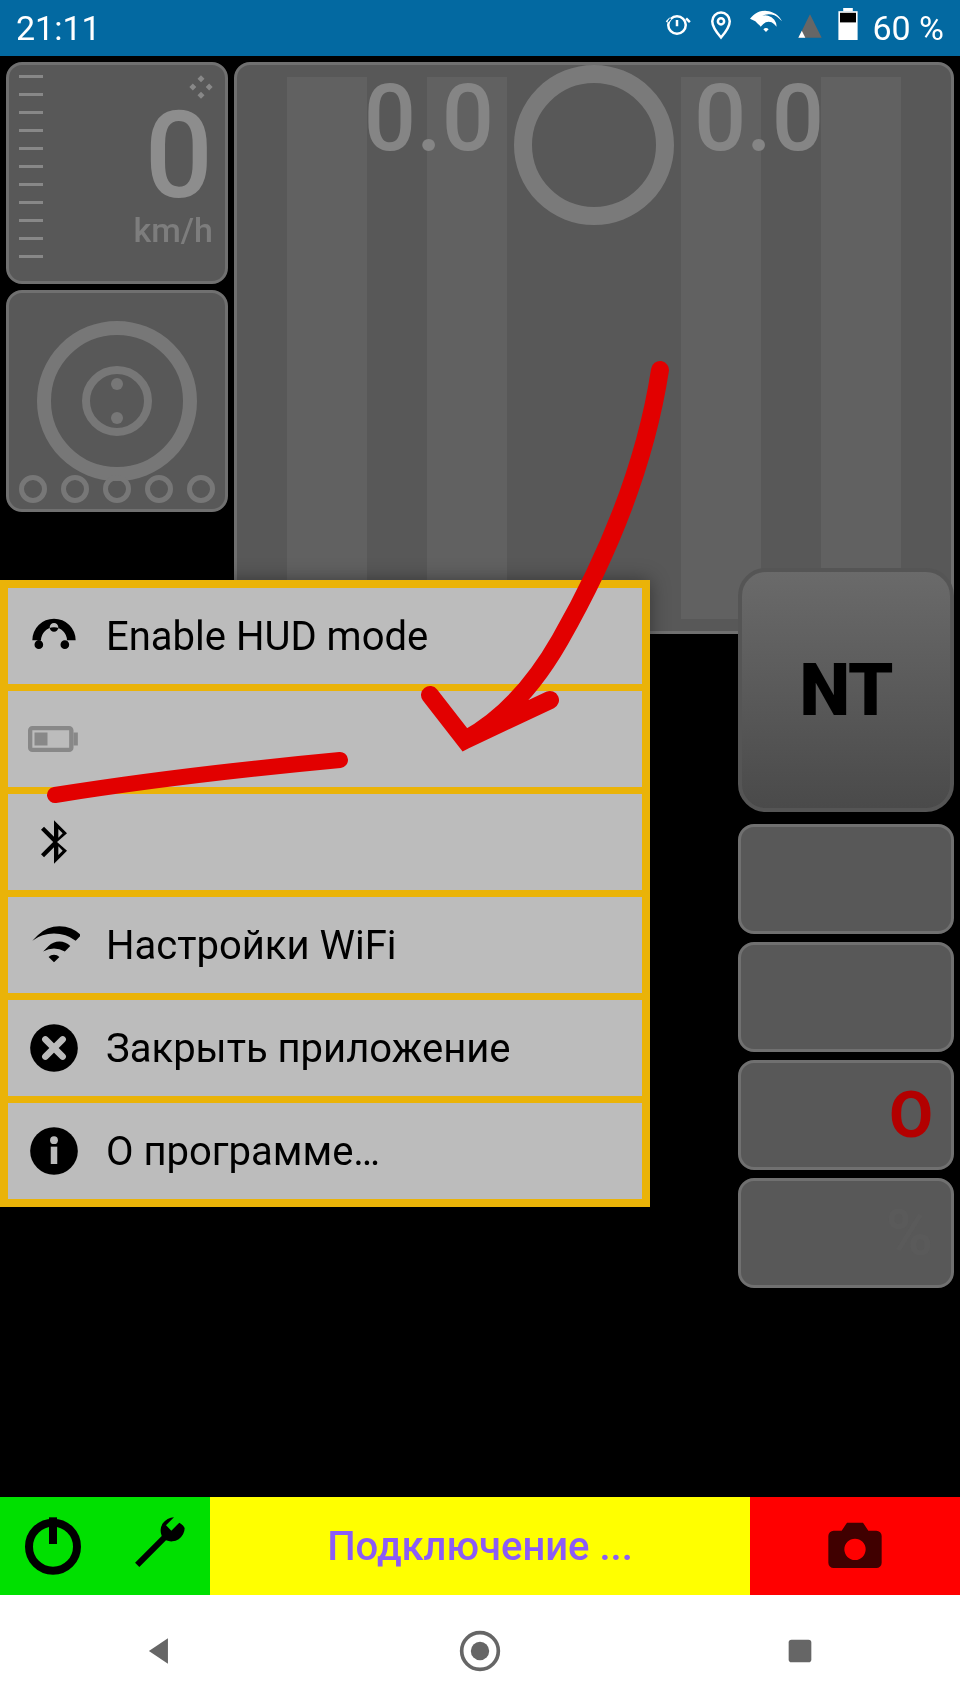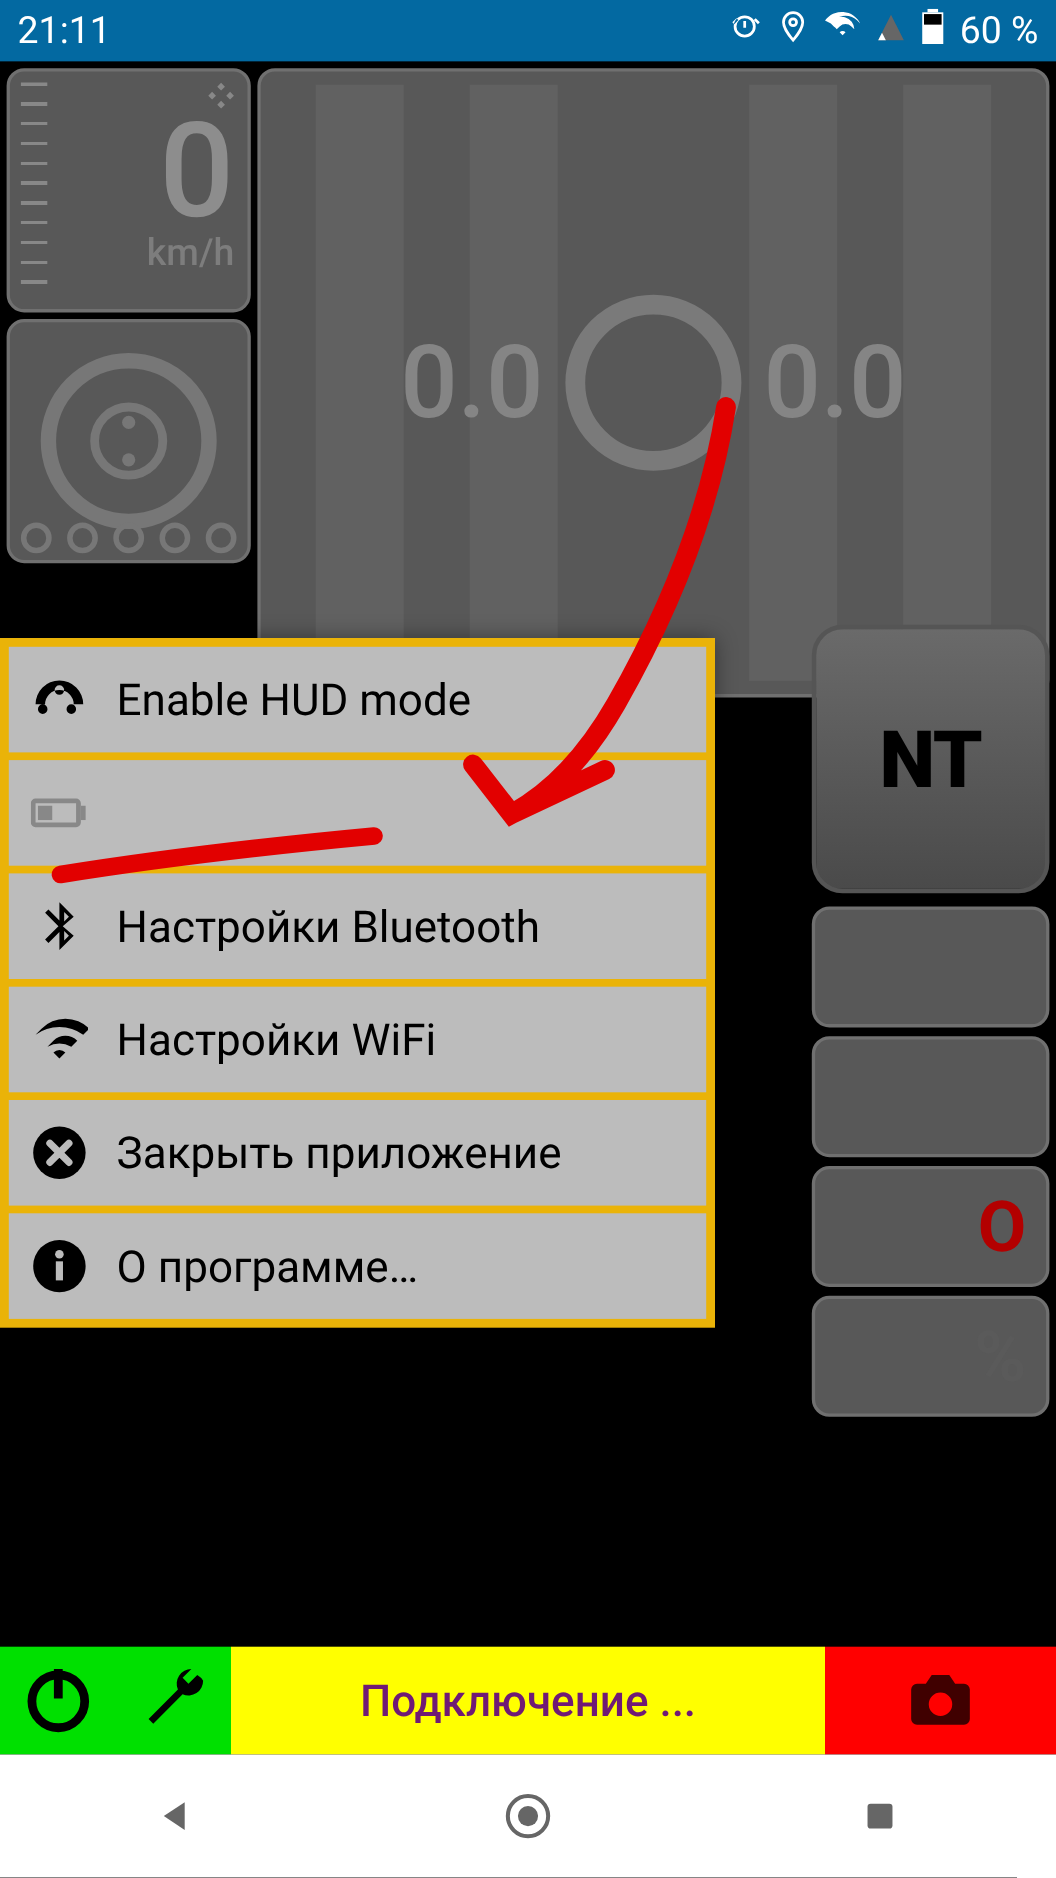--- a/index.html
+++ b/index.html
@@ -26,21 +26,21 @@
 
   .gauge-panel { left:6px; top:234px; width:222px; height:222px; display:flex; align-items:center; justify-content:center; }
   .gauge-panel .ring { width:160px; height:160px; border:14px solid #777; border-radius:50%; position:relative; display:flex; align-items:center; justify-content:center; }
   .gauge-panel .hub { width:70px; height:70px; border:8px solid #777; border-radius:50%; position:relative; }
   .gauge-panel .hub::before, .gauge-panel .hub::after { content:""; position:absolute; width:12px; height:12px; background:#777; border-radius:50%; }
   .gauge-panel .hub::before { top:4px; left:50%; transform:translateX(-50%);}
   .gauge-panel .hub::after { bottom:4px; left:50%; transform:translateX(-50%);}
   .gauge-panel .dots { position:absolute; left:10px; right:10px; bottom:6px; display:flex; justify-content:space-between; }
   .gauge-panel .dots span { width:28px; height:28px; border:5px solid #777; border-radius:50%; }
 
-  .main-panel { left:234px; top:6px; right:6px; height:572px; display:flex; align-items:center; justify-content:center; gap:20px; }
+  .main-panel { left:234px; top:6px; right:6px; height:572px; display:flex; align-items:flex-start; justify-content:center; gap:20px; }
   .main-panel .strip { position:absolute; top:12px; bottom:12px; width:80px; background:#616161; }
   .main-panel .strip.s1{ left:50px;} .main-panel .strip.s2{ left:190px;} .main-panel .strip.s3{ right:190px;} .main-panel .strip.s4{ right:50px;}
   .main-panel .num { color:#858585; font-size:92px; font-weight:500; z-index:1; }
   .main-panel .circle { width:160px; height:160px; border:18px solid #7a7a7a; border-radius:50%; z-index:1; }
 
   .btn-panel { right:6px; top:512px; width:216px; height:244px; border-radius:28px; background:linear-gradient(#6a6a6a,#4a4a4a); border:4px solid #555; display:flex; align-items:center; justify-content:center; }
   .btn-panel .lbl { color:#000; font-size:72px; font-weight:900; letter-spacing:-1px; }
 
   .row-panel { right:6px; width:216px; height:110px; display:flex; align-items:center; justify-content:flex-end; padding-right:18px; }
   .row-panel.a { top:768px; } .row-panel.b { top:886px; }
@@ -55,21 +55,21 @@
   .menu-item.disabled { color:#7a7a7a; }
   .menu-item.disabled .mi-label { color:#7a7a7a; }
   .menu-icon { width:56px; height:56px; flex-shrink:0; display:flex; align-items:center; justify-content:center; }
   .menu-icon svg { width:52px; height:52px; }
   .mi-label { color:#000; font-size:40px; }
 
   
   .actionbar { position:absolute; left:0; right:0; bottom:112px; height:98px; display:flex; }
   .ab-green { width:210px; background:#00e000; display:flex; align-items:center; justify-content:space-around; }
   .ab-yellow { flex:1; background:#ffff00; display:flex; align-items:center; justify-content:center; }
-  .ab-yellow .t { color:#701a75; font-size:40px; font-weight:500; }
+  .ab-yellow .t { color:#8b5cf6; font-size:40px; font-weight:500; }
   .ab-red { width:210px; background:#ff0000; display:flex; align-items:center; justify-content:center; }
   .actionbar svg { width:64px; height:64px; }
 
   
   .navbar { position:absolute; left:0; right:0; bottom:0; height:112px; background:#fff; display:flex; align-items:center; justify-content:space-around; }
   .navbar .nbtn { width:80px; height:80px; display:flex; align-items:center; justify-content:center; }
 
   
   .annot { position:absolute; z-index:100; pointer-events:none; }
 </style>
@@ -165,21 +165,20 @@
           <rect x="3" y="3" width="6" height="6" fill="#888" stroke="none"></rect>
         </svg>
       </span>
   </div>
   <div class="menu-item">
     <span class="menu-icon">
         <svg viewBox="0 0 24 24" fill="#000">
           <path d="M12 2v7.6L7.4 5 6 6.4 11.6 12 6 17.6 7.4 19l4.6-4.6V22l6-6-4.6-4 4.6-4zm2 4l2 2-2 2zm0 8l2 2-2 2z"></path>
         </svg>
       </span>
-    <span class="mi-label">Настройки Bluetooth</span>
   </div>
   <div class="menu-item">
     <span class="menu-icon">
         <svg viewBox="0 0 24 24" fill="#000">
           <path d="M12 20l2.5-2.5a3.5 3.5 0 00-5 0zm-5-5l2.5-2.5a7 7 0 0110 0L17 15a10.6 10.6 0 00-10 0zm-5-5l2.5-2.5a14 14 0 0120 0L22 10A17 17 0 002 10z"></path>
         </svg>
       </span>
     <span class="mi-label">Настройки WiFi</span>
   </div>
   <div class="menu-item">

